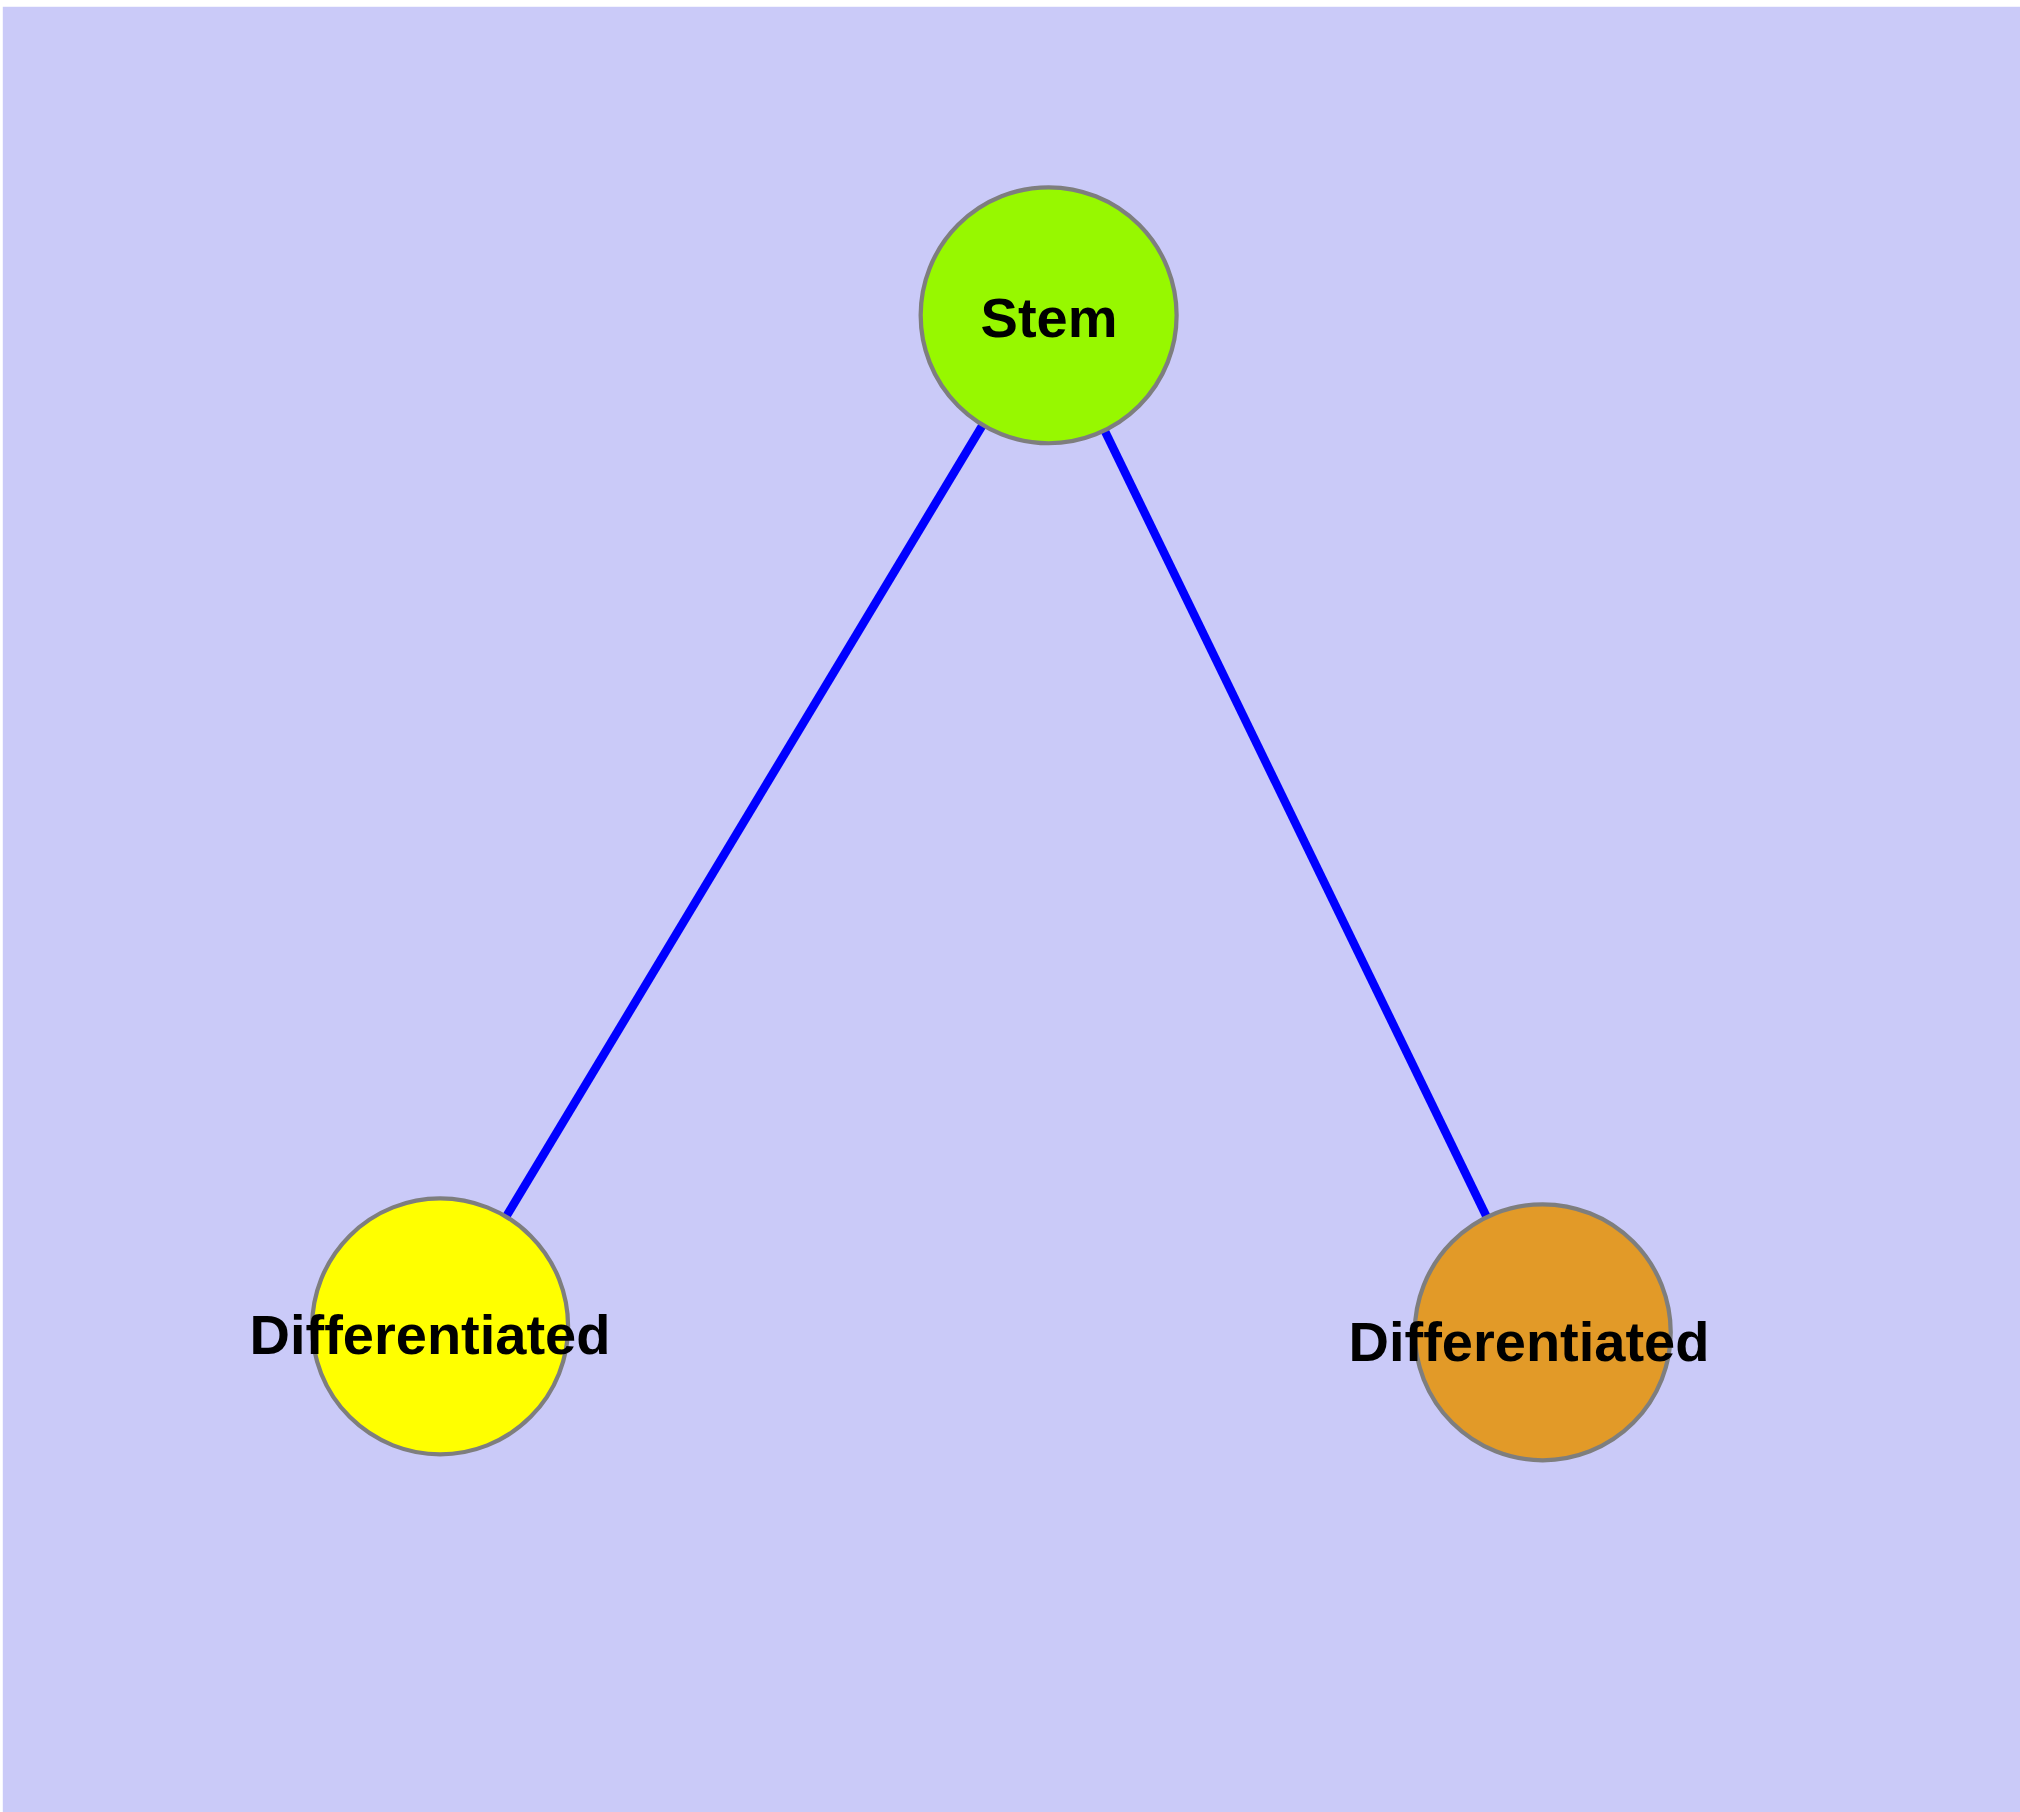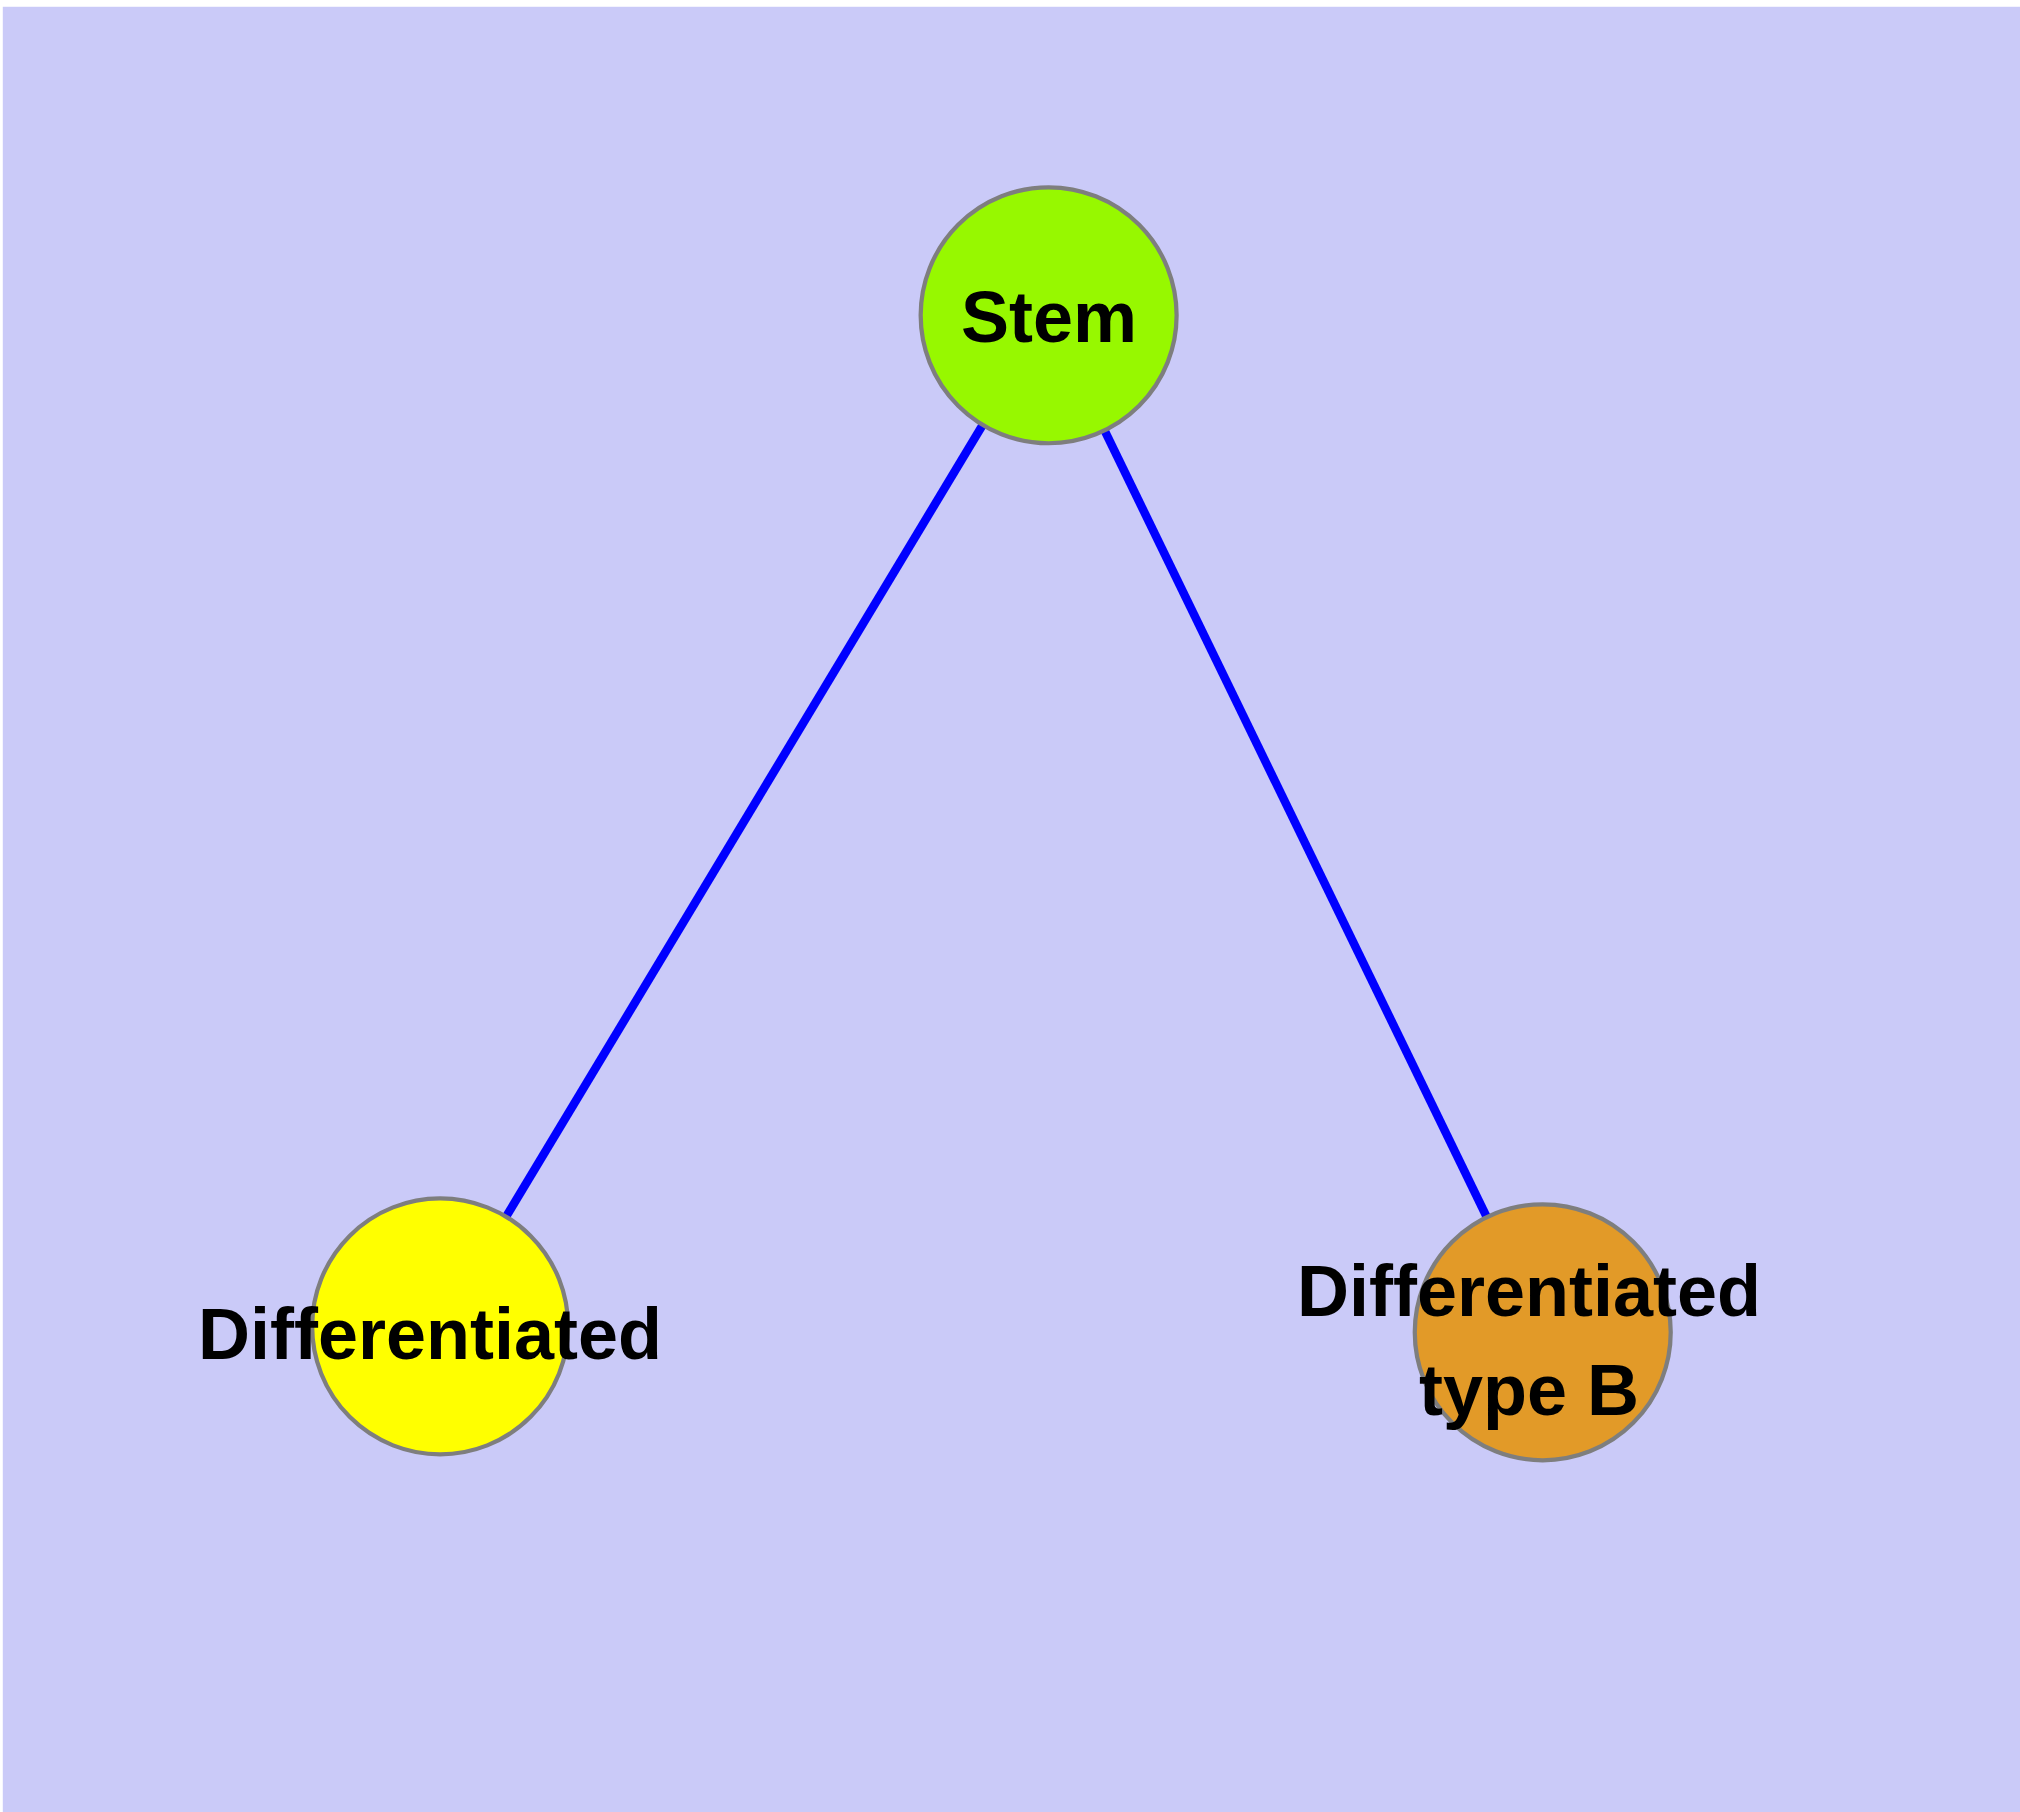--- a/index.html
+++ b/index.html
@@ -18,21 +18,21 @@
     position: absolute;
     left: 0;
     top: 0;
     display: block;
   }
   .node-label {
     position: absolute;
     transform: translate(-50%, -50%);
     text-align: center;
     font-weight: bold;
-    font-size: 72px;
+    font-size: 56px;
     line-height: 99px;
     color: #000000;
     white-space: nowrap;
   }
   .node-label span { display: block; }
 </style>
 </head>
 <body>
 
 <div class="stage">
@@ -52,17 +52,16 @@
   <div class="node-label" style="left:1049px; top:317px;">
     <span>Stem</span>
   </div>
 
   <div class="node-label" style="left:430px; top:1334px;">
     <span>Differentiated</span>
   </div>
 
   <div class="node-label" style="left:1529px; top:1341px;">
     <span>Differentiated</span>
-    <span>type B</span>
   </div>
 
 </div>
 
 
 </body></html>

